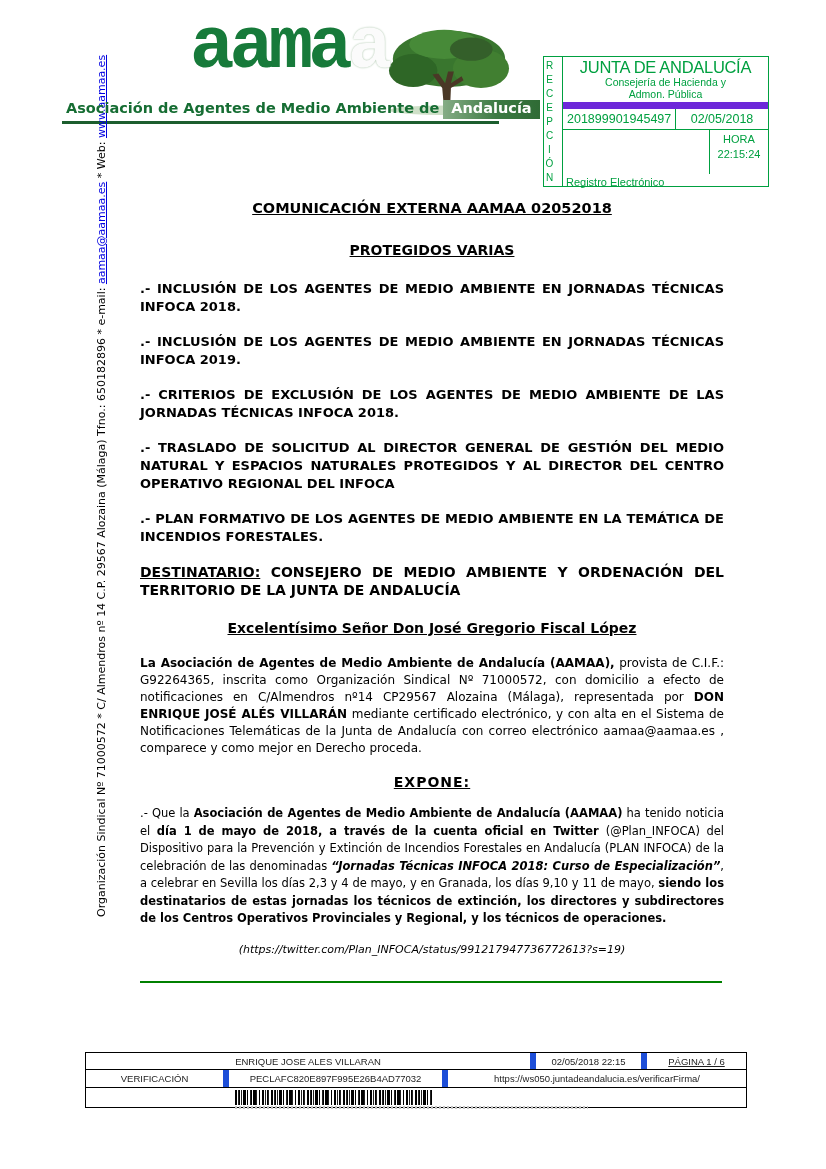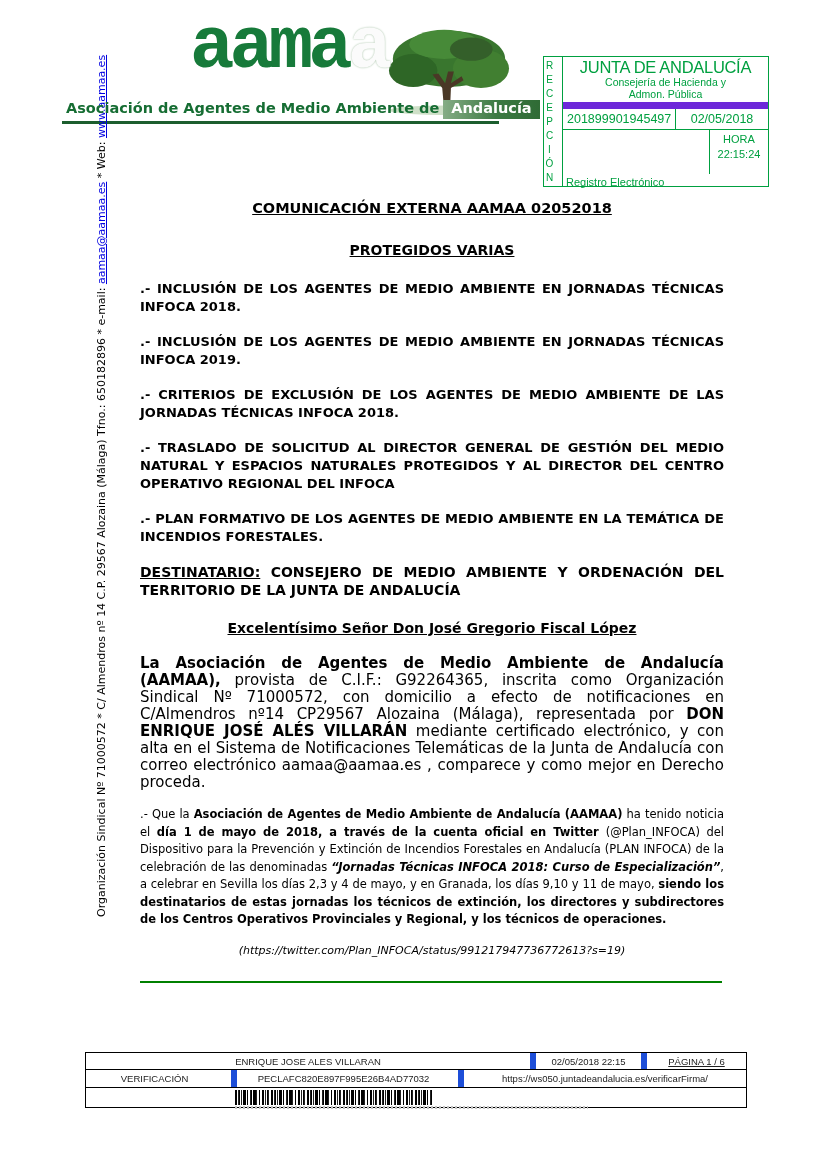--- a/index.html
+++ b/index.html
@@ -42,38 +42,38 @@
 
   
   .doc{position:absolute;left:140px;top:200px;width:584px;}
   .doc-title{font-size:14.5px;font-weight:bold;text-align:center;text-decoration:underline;margin:0;}
   .doc-subtitle{font-size:14px;font-weight:bold;text-align:center;text-decoration:underline;margin:26px 0 0;}
   .req-para{font-size:13px;font-weight:bold;line-height:18px;text-align:justify;margin:17px 0 0;}
   .req-first{margin-top:22px;}
   .dest-para{font-size:14px;font-weight:bold;line-height:18px;text-align:justify;margin:17px 0 0;}
   .ul{text-decoration:underline;}
   .salutation{font-size:14px;font-weight:bold;text-align:center;text-decoration:underline;margin:21px 0 0;}
-  .intro-para{font-size:15px;line-height:17px;text-align:justify;margin:19px 0 0;}
+  .intro-para{font-size:12px;line-height:17px;text-align:justify;margin:19px 0 0;}
   .expone-h{font-size:14px;font-weight:bold;text-align:center;text-decoration:underline;margin:17px 0 0;letter-spacing:1px;}
   .expone-para{font-size:11.5px;line-height:17.5px;text-align:justify;margin:15px 0 12px;}
   .b{font-weight:bold;}
   .bi{font-weight:bold;font-style:italic;}
   .twitter-line{font-size:11px;font-style:italic;text-align:center;margin:15px 0 0;}
   .twitter-line a{color:#000;text-decoration:none;}
 
   .green-rule{position:absolute;left:140px;top:981px;width:582px;height:0;border-top:2px solid #008000;}
 
   
   .ftable{position:absolute;left:85px;top:1052px;width:662px;border:1px solid #000;box-sizing:border-box;
           font-family:"Liberation Sans",sans-serif;font-size:9.5px;color:#222;background:#fff;}
   .frow{display:flex;align-items:center;}
   .frow + .frow{border-top:1px solid #000;}
   .fcell{display:flex;align-items:center;justify-content:center;height:100%;box-sizing:border-box;}
   .bl{border-left:6px solid #1d4ed8;}
-  .r1{height:16px;} .r2{height:17px;gap:8px;} .r3{height:19px;display:block;}
+  .r1{height:16px;} .r2{height:17px;} .r3{height:19px;display:block;}
   .c-name{width:444px;} .c-dt{width:111px;} .c-page{flex:1;text-decoration:underline;}
   .c-ver{width:137px;} .c-code{width:219px;} .c-url{flex:1;}
   .barcode{margin:2px 0 0 149px;width:197px;height:15px;
            background-image:
              repeating-linear-gradient(90deg,#000 0 1px,transparent 1px 4px),
              repeating-linear-gradient(90deg,#000 0 2px,transparent 2px 9px),
              repeating-linear-gradient(90deg,#222 0 1px,#fff 1px 3px);}
   .barcode-text-strip{position:absolute;left:235px;top:1106px;width:353px;height:3px;
            background:repeating-linear-gradient(90deg,#c4c4c4 0 2px,transparent 2px 4px);}
 </style>
@@ -132,20 +132,21 @@
     <p class="req-para">.- CRITERIOS DE EXCLUSIÓN DE LOS AGENTES DE MEDIO AMBIENTE DE LAS JORNADAS TÉCNICAS INFOCA 2018.</p>
     <p class="req-para">.- TRASLADO DE SOLICITUD AL DIRECTOR GENERAL DE GESTIÓN DEL MEDIO NATURAL Y ESPACIOS NATURALES PROTEGIDOS Y AL DIRECTOR DEL CENTRO OPERATIVO REGIONAL DEL INFOCA</p>
     <p class="req-para">.- PLAN FORMATIVO DE LOS AGENTES DE MEDIO AMBIENTE EN LA TEMÁTICA DE INCENDIOS FORESTALES.</p>
 
     <p class="dest-para"><span class="ul">DESTINATARIO:</span><span> CONSEJERO DE MEDIO AMBIENTE Y ORDENACIÓN DEL TERRITORIO DE LA JUNTA DE ANDALUCÍA</span></p>
 
     <div class="salutation">Excelentísimo Señor Don José Gregorio Fiscal López</div>
 
     <p class="intro-para"><span class="b">La Asociación de Agentes de Medio Ambiente de Andalucía (AAMAA),</span><span> provista de C.I.F.: G92264365, inscrita como Organización Sindical Nº 71000572, con domicilio a efecto de notificaciones en C/Almendros nº14 CP29567 Alozaina (Málaga), representada por </span><span class="b">DON ENRIQUE JOSÉ ALÉS VILLARÁN</span><span> mediante certificado electrónico, y con alta en el Sistema de Notificaciones Telemáticas de la Junta de Andalucía con correo electrónico aamaa@aamaa.es , comparece y como mejor en Derecho proceda.</span></p>
 
+    <div class="expone-h">EXPONE:</div>
 
     <p class="expone-para"><span>.- Que la </span><span class="b">Asociación de Agentes de Medio Ambiente de Andalucía (AAMAA)</span><span> ha tenido noticia el </span><span class="b">día 1 de mayo de 2018, a través de la cuenta oficial en Twitter </span><span>(@Plan_INFOCA) del Dispositivo para la Prevención y Extinción de Incendios Forestales en Andalucía (PLAN INFOCA) de la celebración de las denominadas </span><span class="bi">“Jornadas Técnicas INFOCA 2018: Curso de Especialización”</span><span>, a celebrar en Sevilla los días 2,3 y 4 de mayo, y en Granada, los días 9,10 y 11 de mayo, </span><span class="b">siendo los destinatarios de estas jornadas los técnicos de extinción, los directores y subdirectores de los Centros Operativos Provinciales y Regional, y los técnicos de operaciones.</span></p>
 
     <div class="twitter-line"><a href="#">(https://twitter.com/Plan_INFOCA/status/991217947736772613?s=19)</a></div>
   </div>
 
   <div class="green-rule"></div>
 
   <div class="ftable">
     <div class="frow r1">

